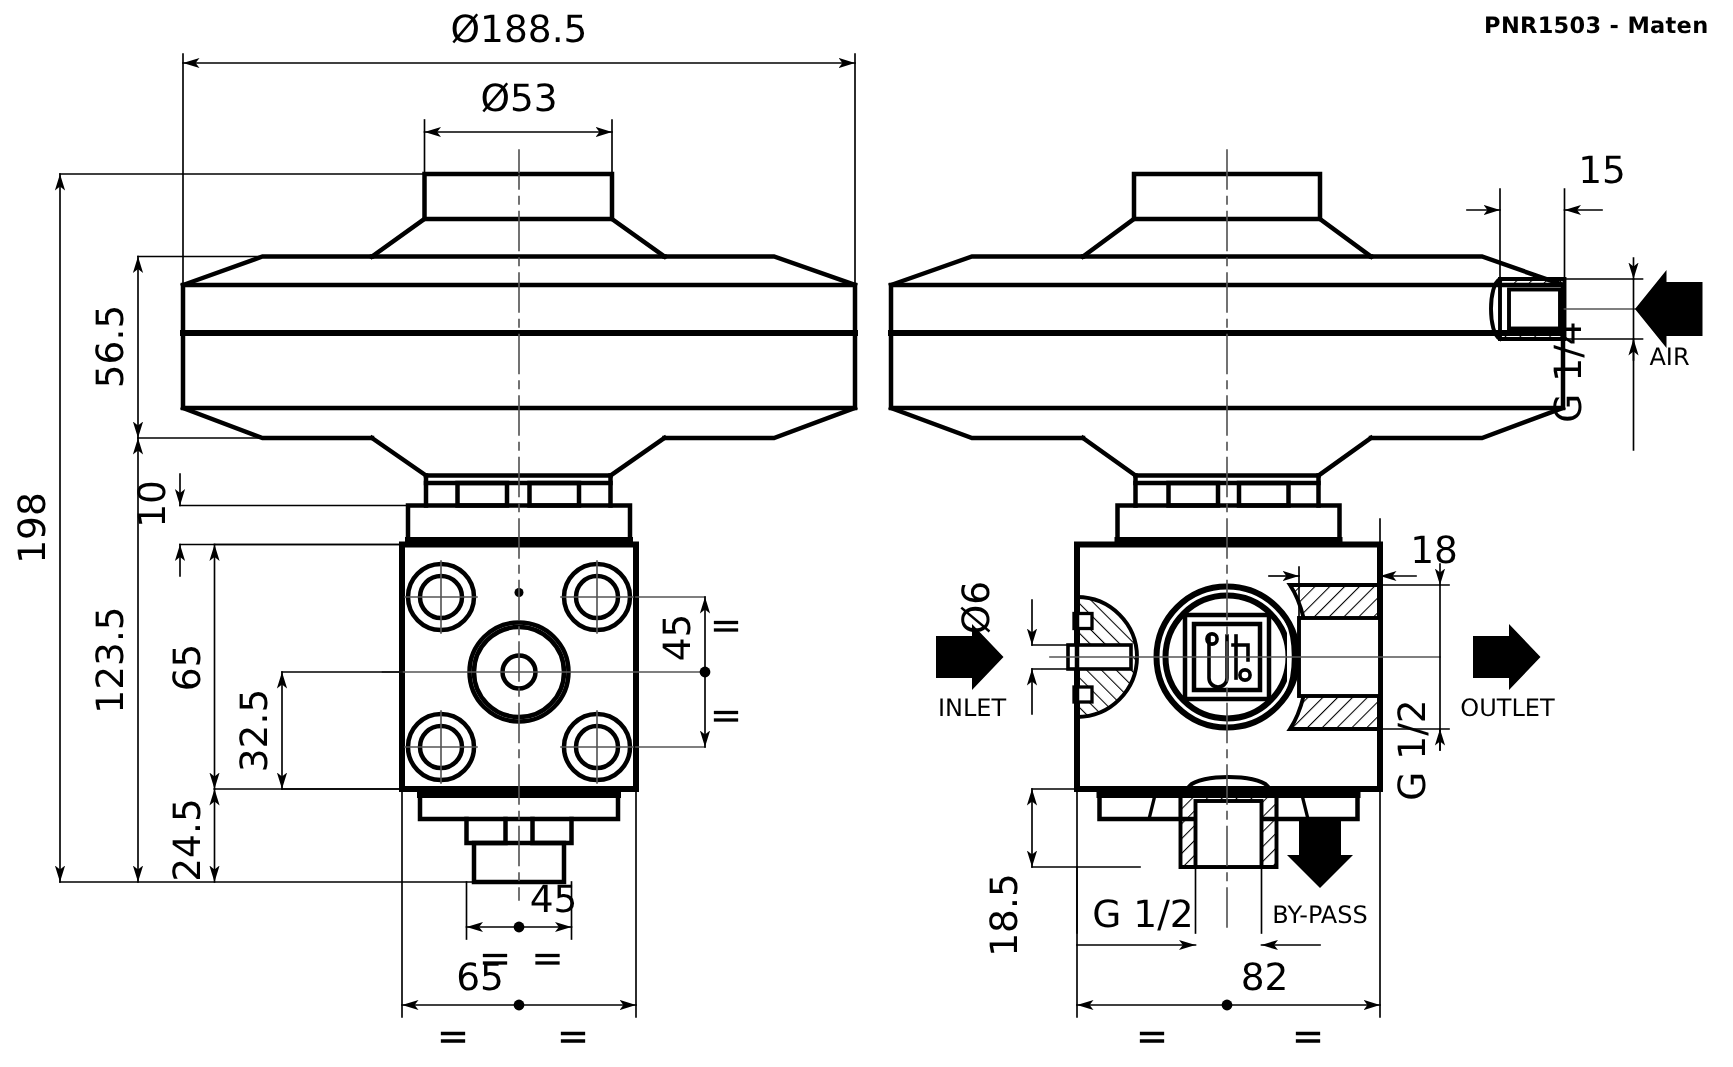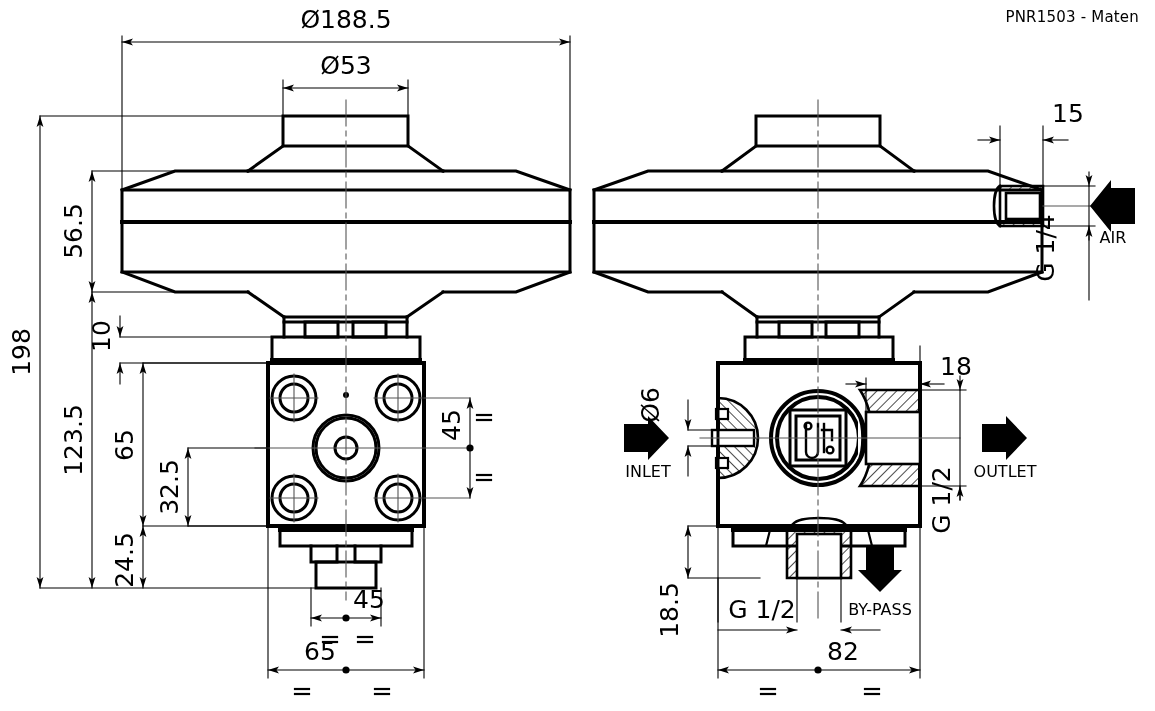--- a/index.html
+++ b/index.html
@@ -1,20 +1,20 @@
 <!DOCTYPE html>
 <html><head>
 <meta charset="utf-8">
 <style>
   html,body{margin:0;padding:0;background:#ffffff;}
   body{width:1155px;height:711px;position:relative;overflow:hidden;
        font-family:"DejaVu Sans","Liberation Sans",sans-serif;color:#000;}
   #sheet{position:absolute;inset:0;}
   svg{position:absolute;left:0;top:0;width:1155px;height:711px;}
-  .title{position:absolute;right:16px;top:8px;font-weight:normal;font-size:15px;
+  .title{position:absolute;right:16px;top:8px;font-weight:bold;font-size:15px;
          letter-spacing:.2px;white-space:nowrap;}
 </style>
 </head>
 <body>
 
 <div id="sheet">
 
   <div class="title">PNR1503 - Maten</div>
 
   <svg viewBox="0 0 1155 711" xmlns="http://www.w3.org/2000/svg">

